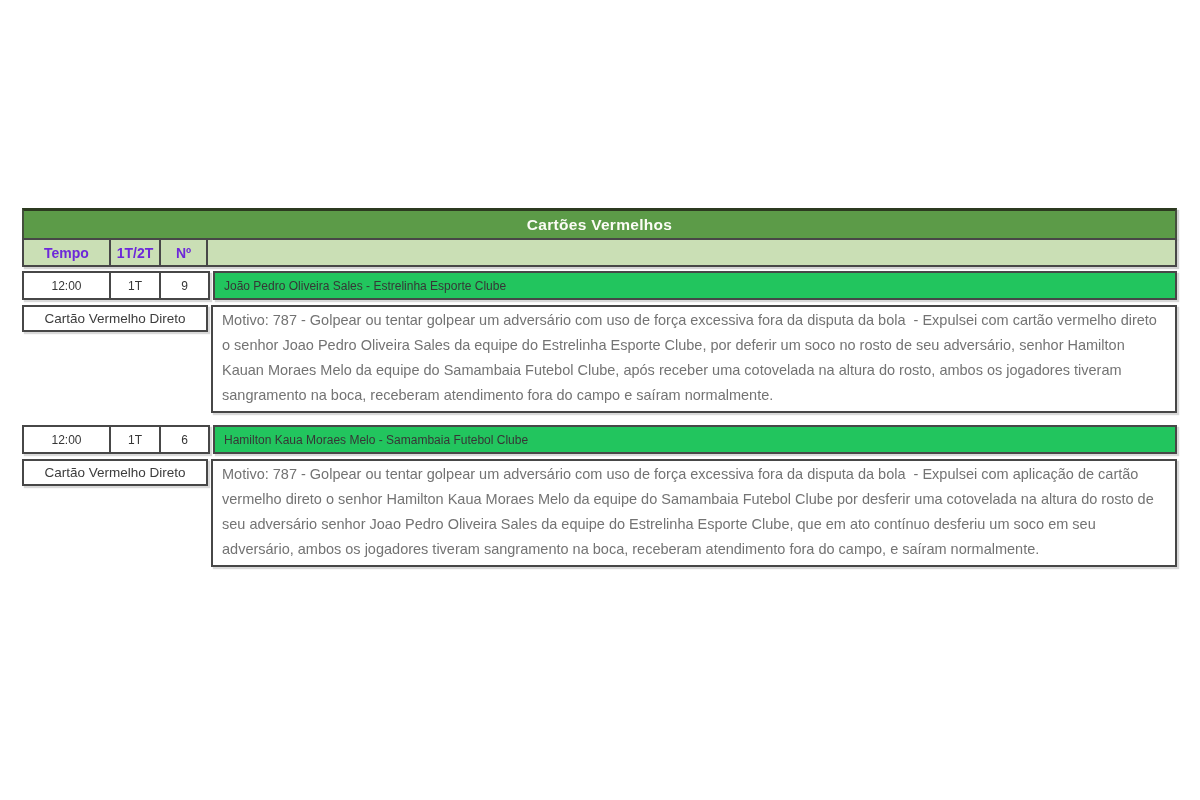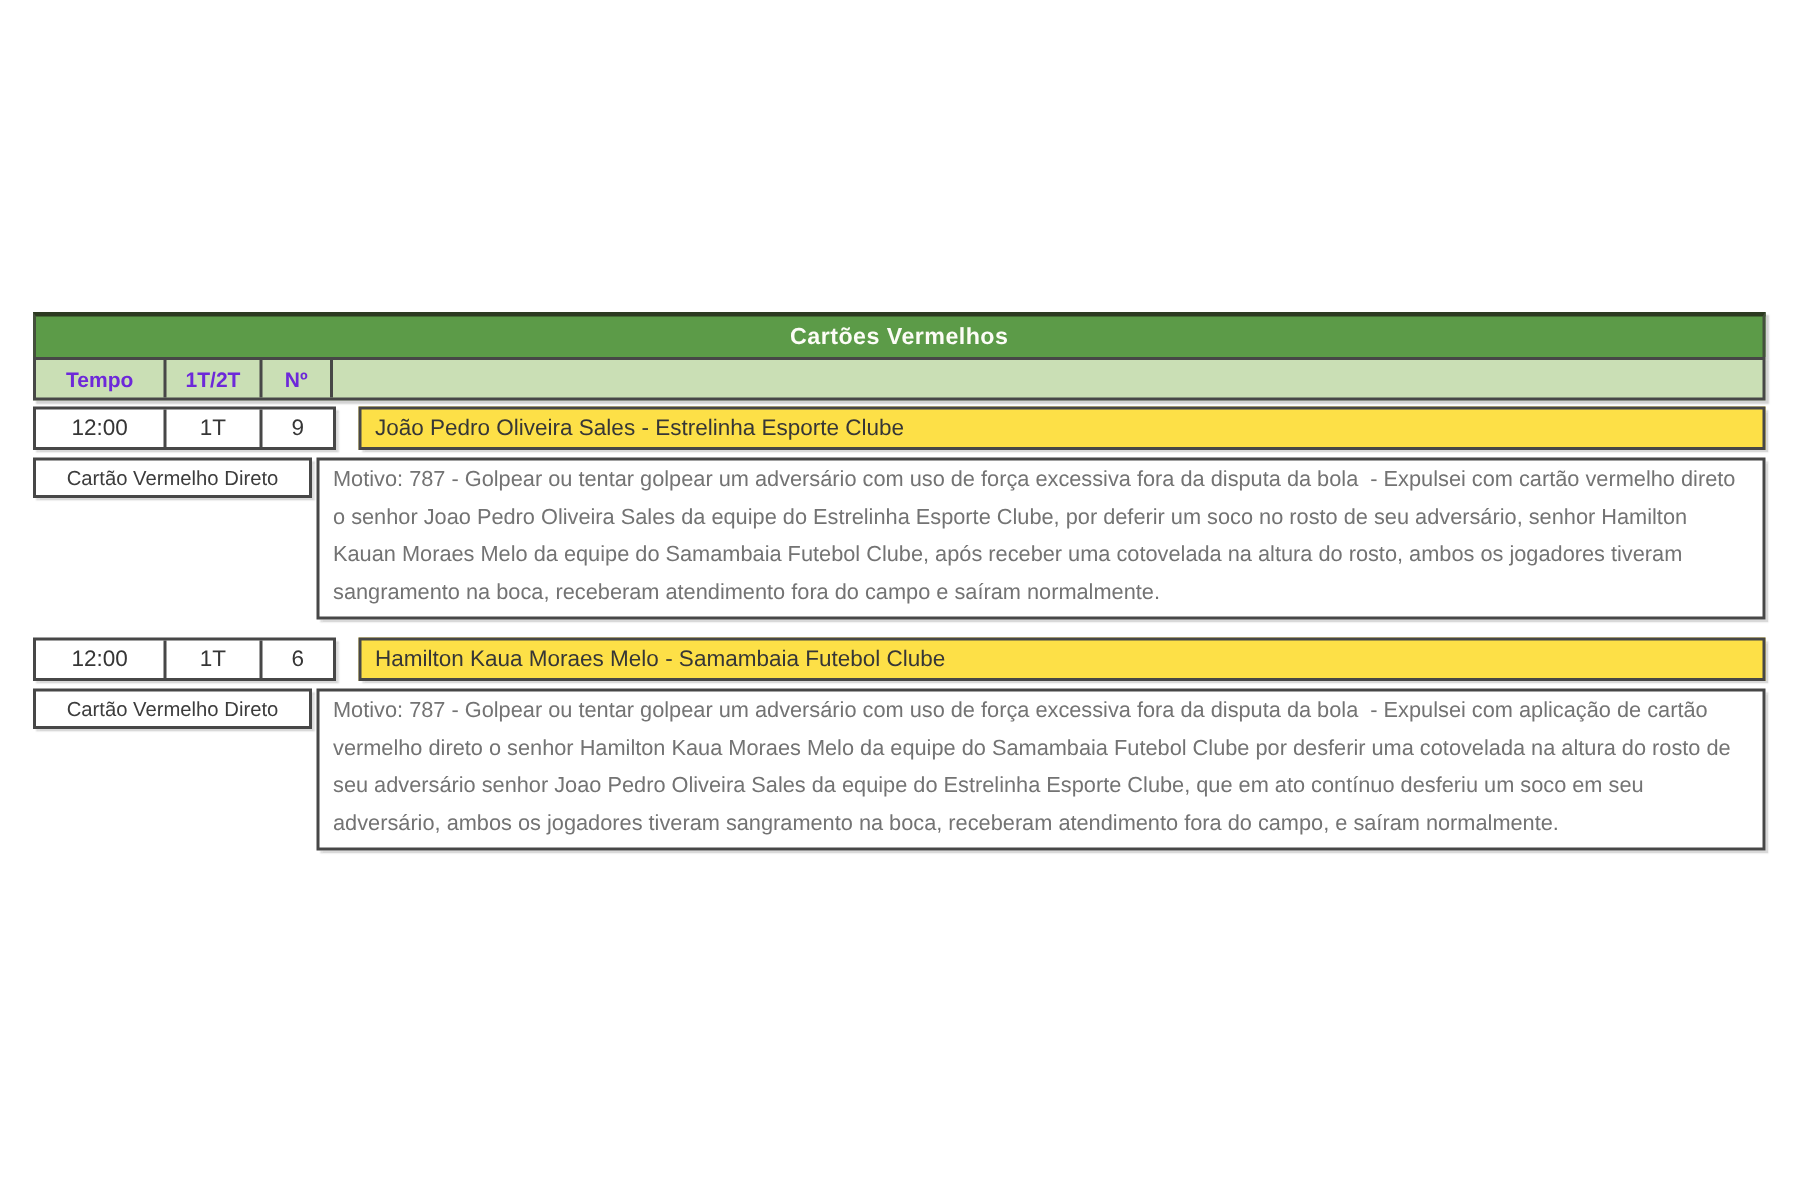--- a/index.html
+++ b/index.html
@@ -55,56 +55,55 @@
     box-shadow: 2px 2px 1px rgba(130,130,130,0.35);
   }
   .hcell {
     display: flex;
     align-items: center;
     justify-content: center;
     border-right: 2px solid #474747;
     box-sizing: border-box;
   }
   .w-time { width: 87px; }
-  .w-half { width: 64px; }
+  .w-half { width: 50px; }
   .w-num  { width: 47px; }
   .hcell.w-name {
     flex: 1;
     justify-content: flex-start;
     padding-left: 9px;
     border-right: none;
   }
 
   
   .data-row {
     display: flex;
     margin-top: 4px;
-    font-size: 15px;
+    font-size: 12px;
     color: #363636;
-    gap: 12px;
   }
   .group3 {
     display: flex;
     border: 2px solid #474747;
     background: #fff;
     box-shadow: 2px 2px 1px rgba(130,130,130,0.3);
   }
   .dcell {
     display: flex;
     align-items: center;
     justify-content: center;
     height: 25px;
     box-sizing: border-box;
   }
   .dcell.w-time, .dcell.w-half { border-right: 2px solid #474747; }
   .name-cell {
     flex: 1;
     margin-left: 3px;
     border: 2px solid #474747;
-    background: #fde047;
+    background: #22c55e;
     display: flex;
     align-items: center;
     height: 25px;
     padding-left: 9px;
     box-shadow: 2px 2px 1px rgba(130,130,130,0.3);
   }
 
   
   .detail-row {
     display: flex;

